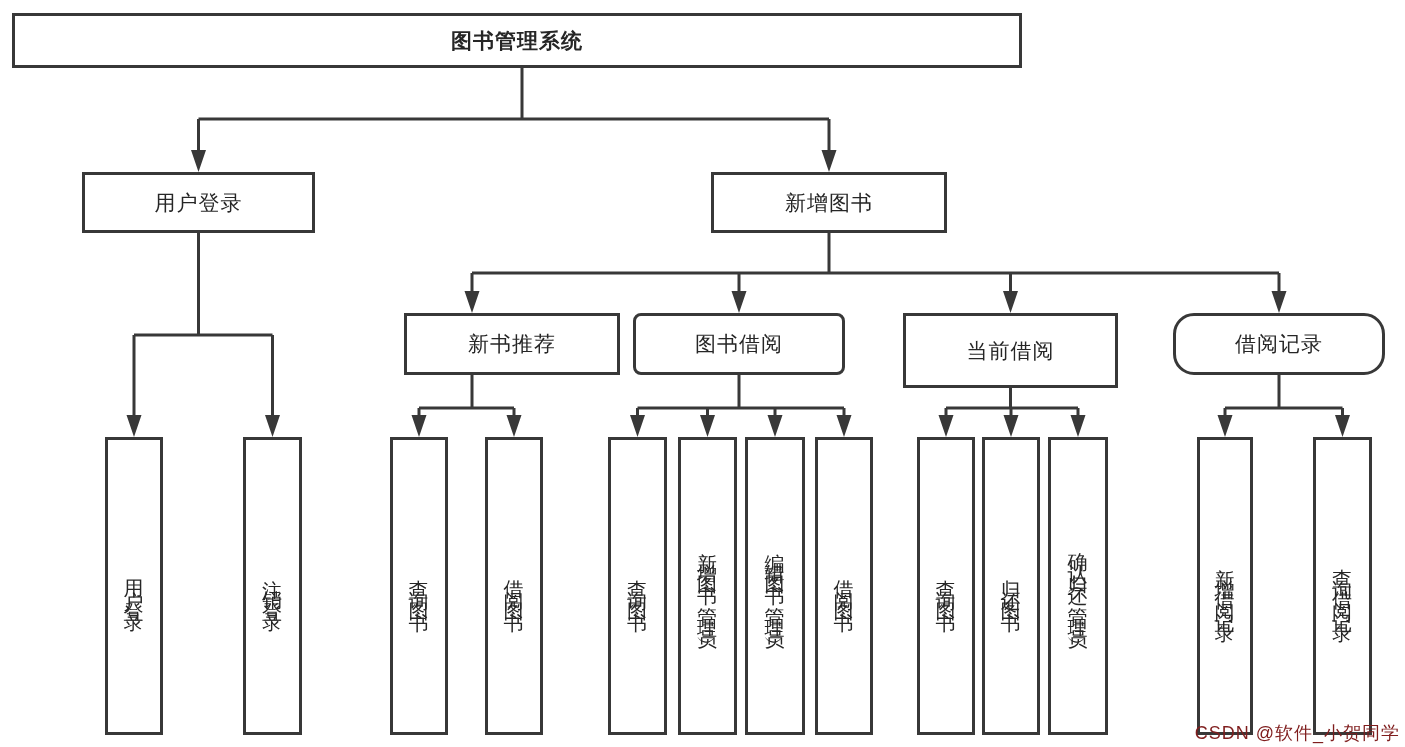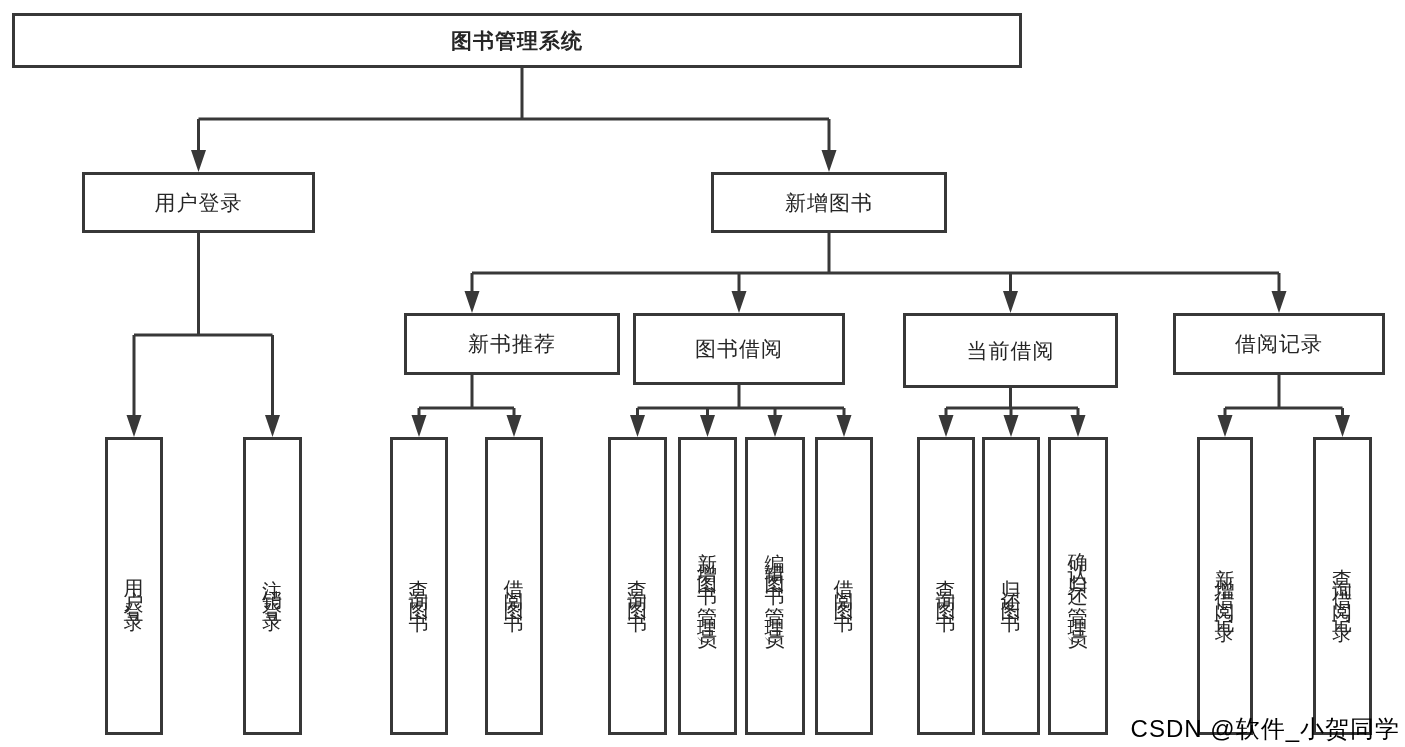--- a/index.html
+++ b/index.html
@@ -17,21 +17,21 @@
     position:absolute;top:437px;height:298px;box-sizing:border-box;
     border:3px solid #383838;background:#ffffff;z-index:2;
     display:flex;align-items:center;justify-content:center;
   }
   .vbox .lbl{
     writing-mode:vertical-rl;text-orientation:mixed;
     font-size:20px;letter-spacing:11px;line-height:1;white-space:nowrap;
   }
   .watermark{
     position:absolute;right:5px;bottom:2px;z-index:6;
-    font-size:24px;color:#000000;letter-spacing:1px;
+    font-size:18px;color:#7f1d1d;letter-spacing:1px;
     font-family:"Liberation Sans", sans-serif;
   }
 </style>
 </head>
 <body>
 
 <div class="canvas">
 
   <svg class="connectors" viewBox="0 0 1405 747" aria-hidden="true">
 
@@ -61,27 +61,27 @@
   <div class="hbox" style="left:82px;top:172px;width:233px;height:61px;">
     <span class="lbl">用户登录</span>
   </div>
   <div class="hbox" style="left:711px;top:172px;width:236px;height:61px;">
     <span class="lbl">新增图书</span>
   </div>
 
   <div class="hbox" style="left:364px;top:313px;width:216px;height:62px;margin-left:40px;">
     <span class="lbl">新书推荐</span>
   </div>
-  <div class="hbox" style="left:633px;top:313px;width:212px;height:72px;">
+  <div class="hbox" style="left:633px;top:313px;width:212px;height:62px;border-radius:8px;">
     <span class="lbl">图书借阅</span>
   </div>
   <div class="hbox" style="left:903px;top:313px;width:215px;height:75px;">
     <span class="lbl">当前借阅</span>
   </div>
-  <div class="hbox" style="left:1173px;top:313px;width:212px;height:62px;">
+  <div class="hbox" style="left:1173px;top:313px;width:212px;height:62px;border-radius:21px;">
     <span class="lbl">借阅记录</span>
   </div>
 
   <div class="vbox" style="left:105px;width:58px;">
     <span class="lbl">用户登录</span>
   </div>
   <div class="vbox" style="left:243px;width:59px;">
     <span class="lbl">注销登录</span>
   </div>
 

